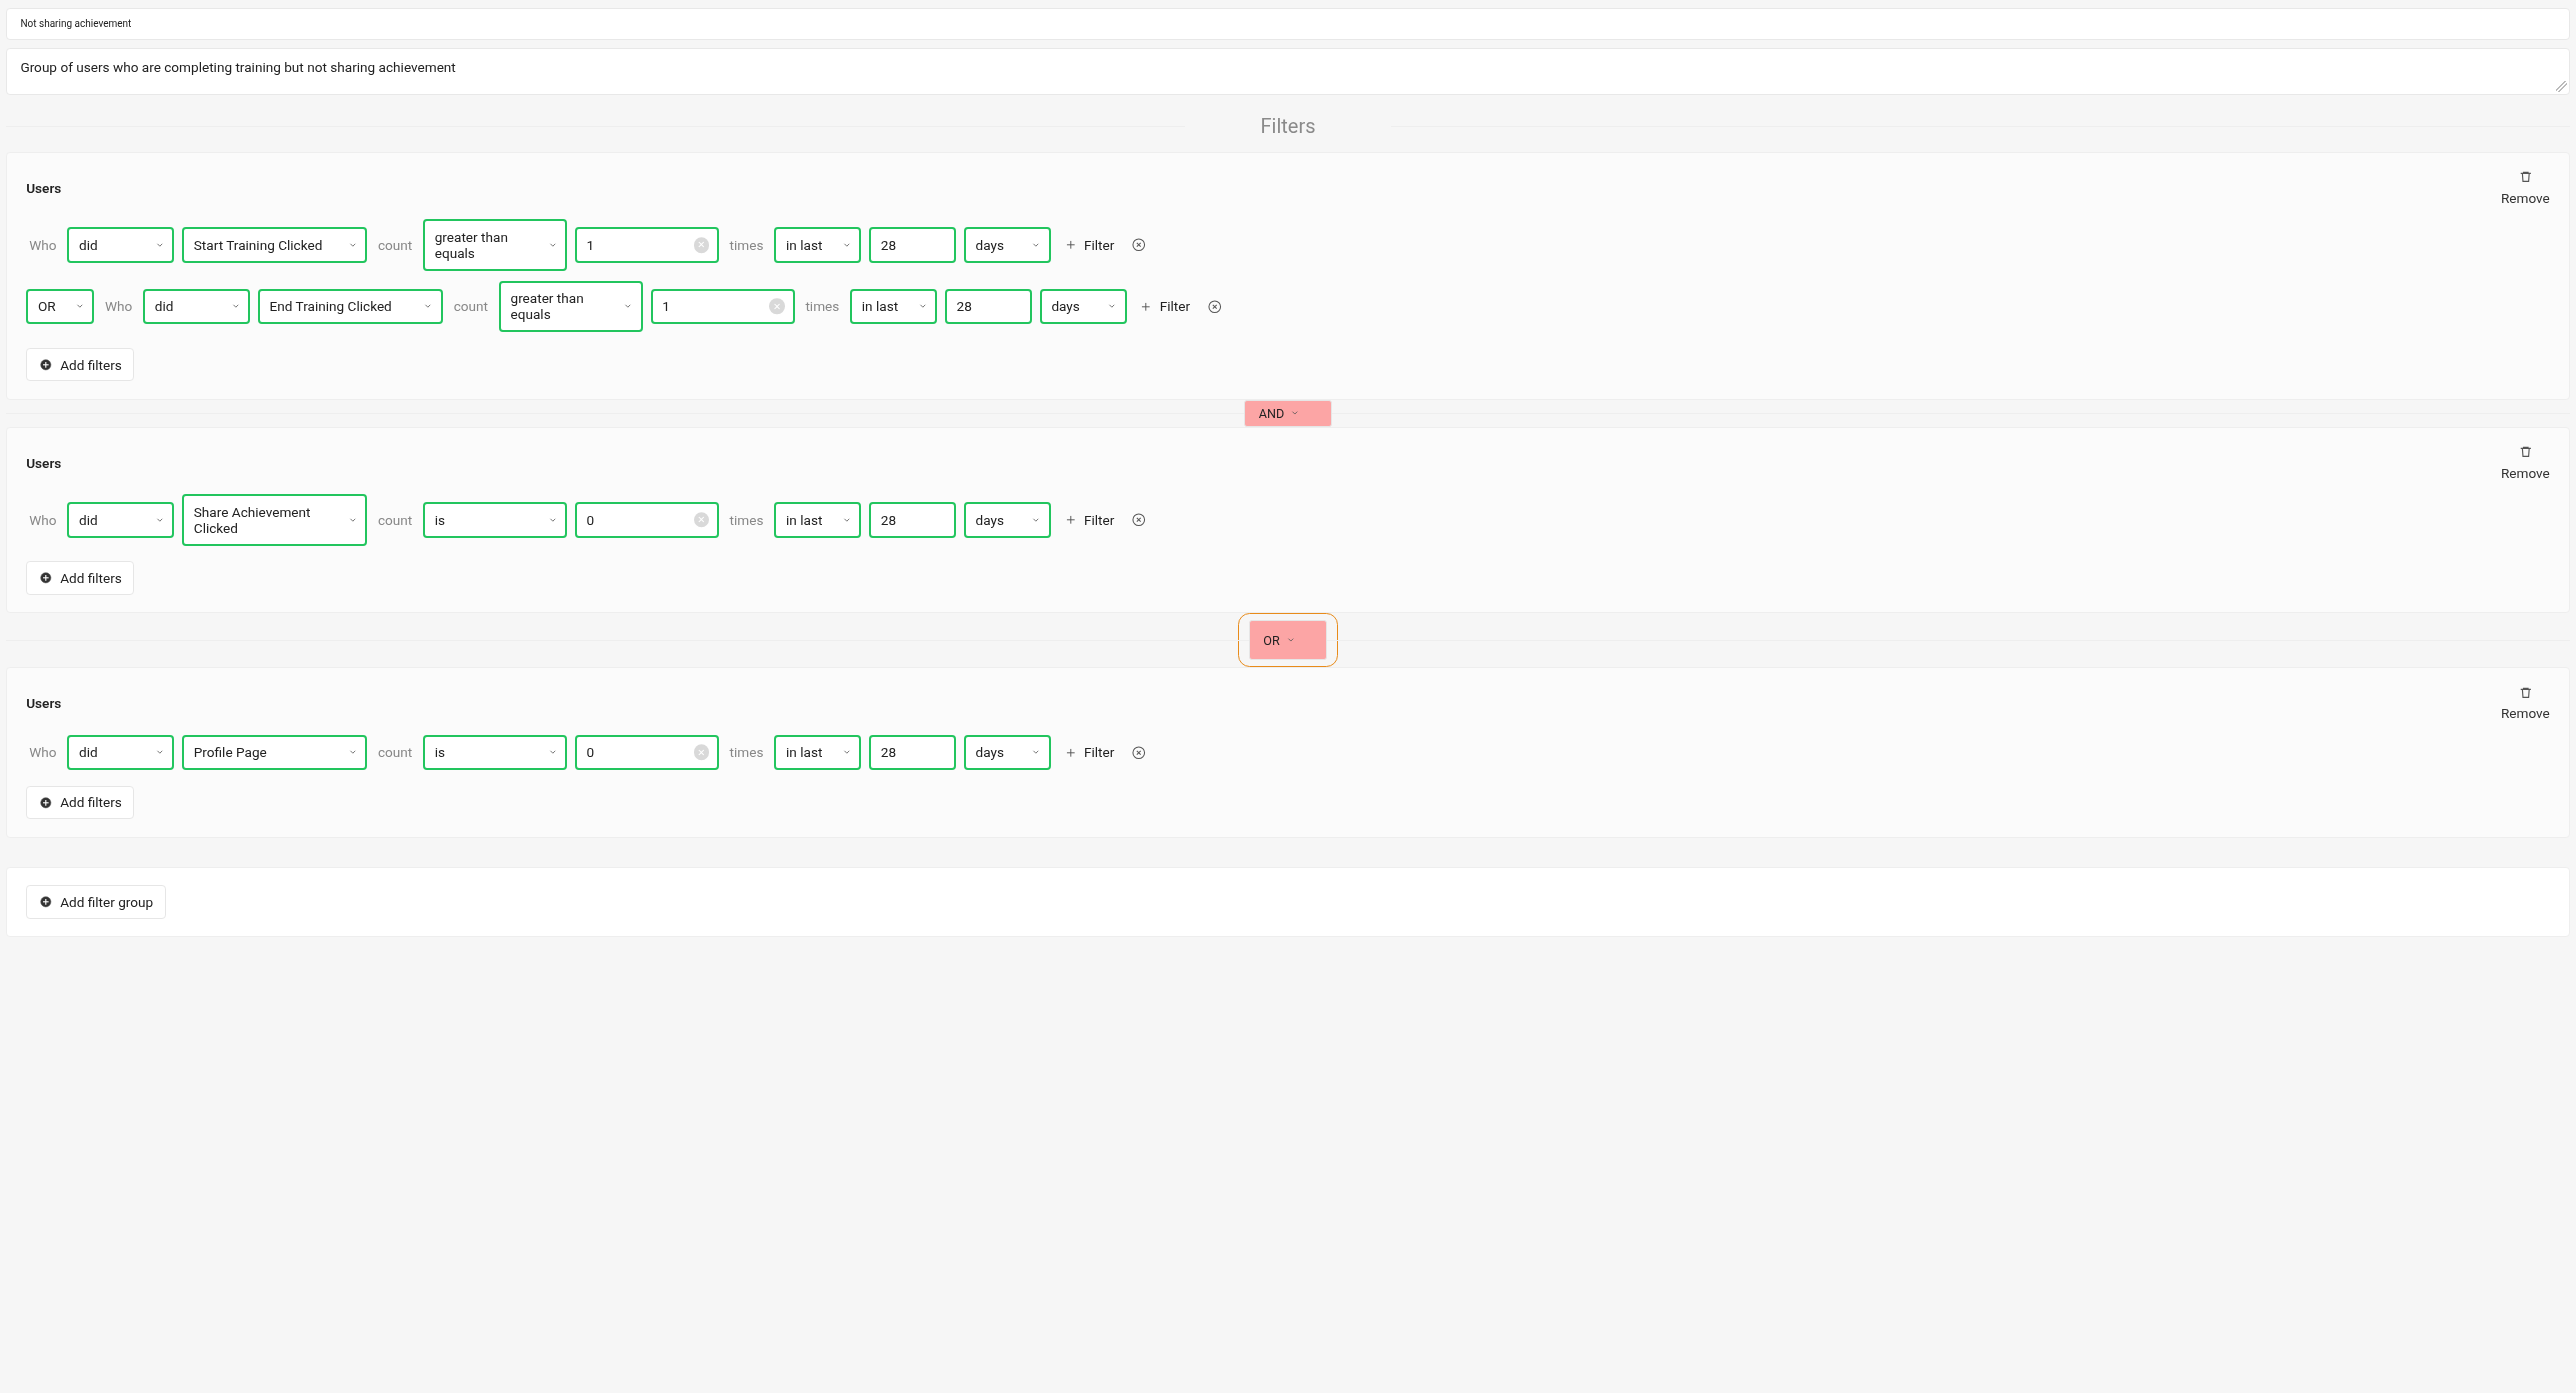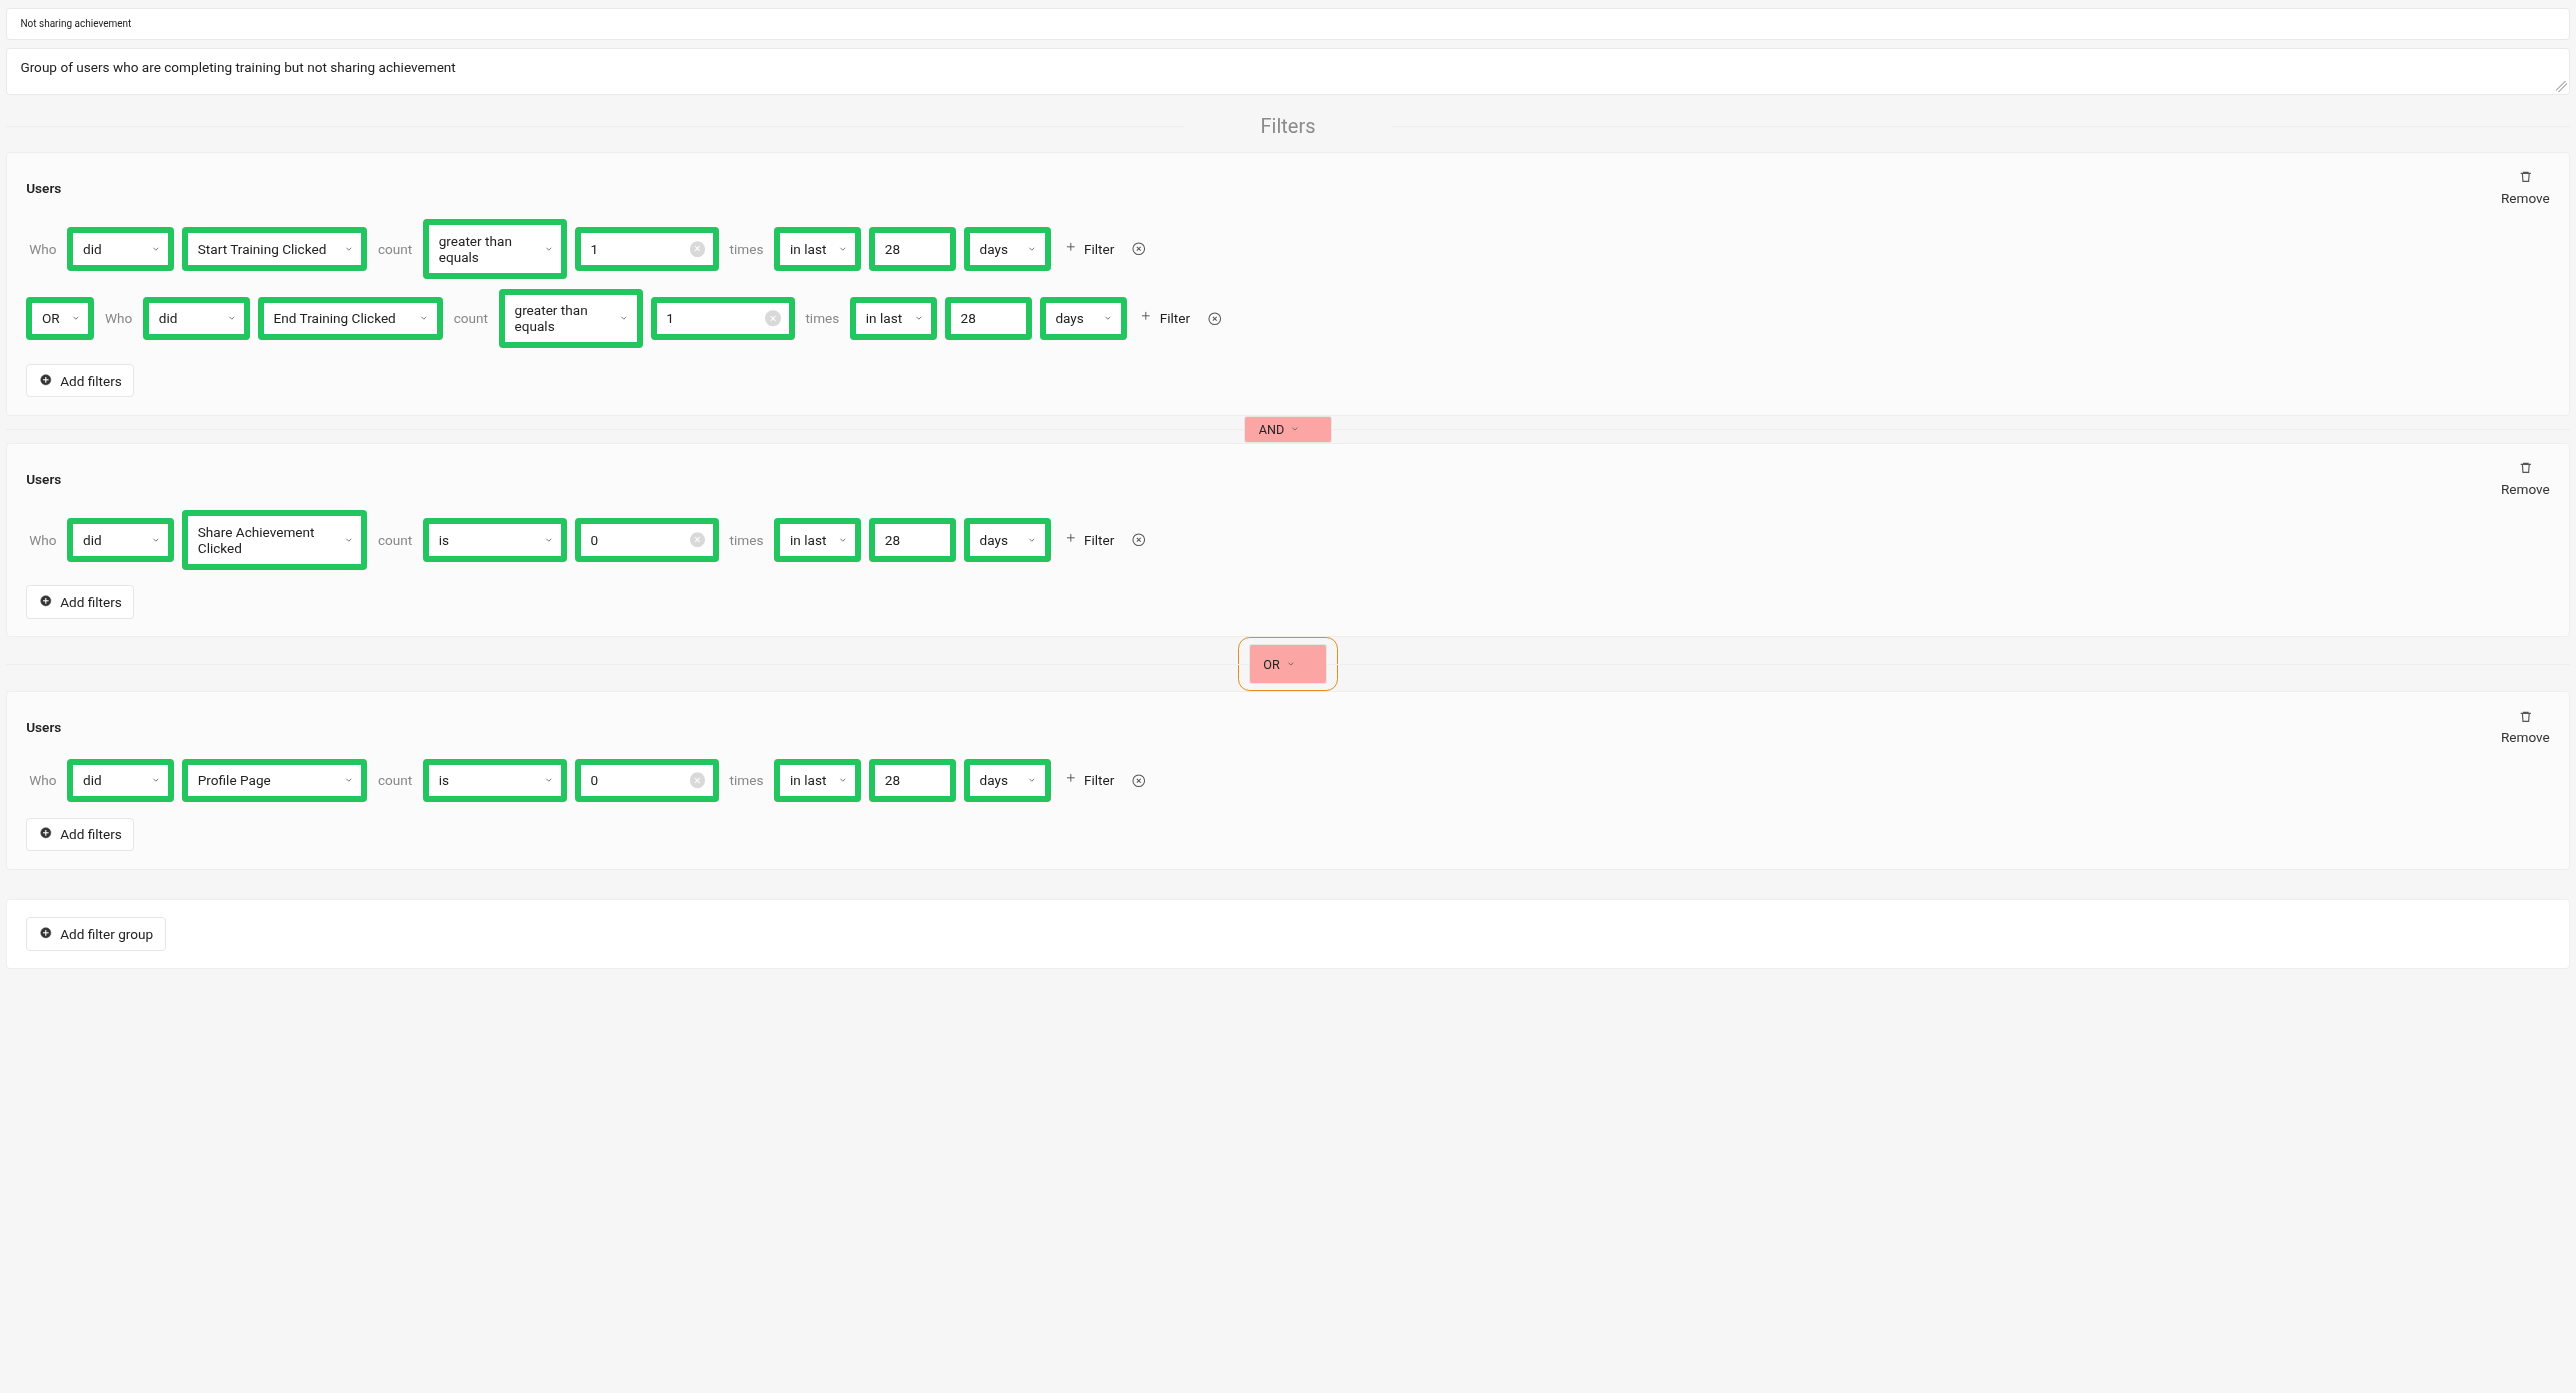--- a/index.html
+++ b/index.html
@@ -37,38 +37,38 @@
     padding: 17.4px 19.4px 17.4px 19.4px;
     margin-bottom: 0;
   }
   .group-header { display:flex; justify-content:space-between; align-items:center; margin-bottom: 13.6px; }
   .group-title { font-weight: 600; font-size: 13.6px; }
   .remove-btn { display:inline-flex; align-items:center; gap:5.8px; color:#333; cursor:pointer; font-size:13.6px;flex-direction:column; }
 
   .row { display:flex; align-items:center; gap:7.8px; flex-wrap:wrap; margin-bottom: 9.7px; }
   .lbl { color:#888; font-size: 13.6px; margin: 0 3px; }
   .ctrl {
-    background:#fff; border:6px solid #22c55e; border-radius:3.9px;
+    background:#fff; border:2px solid #22c55e; border-radius:3.9px;
     padding: 7.8px 9.7px; font-size:13.6px; display:inline-flex; align-items:center; gap:7.8px;
   }
   .select { position:relative; padding-right: 27px; cursor:pointer; }
   .select .chev { position:absolute; right:7.8px; top:50%; transform:translateY(-50%); color:#bbb; }
   .input-num { position:relative; }
   .input-num .clear-x {
     position:absolute; right:7.8px; top:50%; transform:translateY(-50%);
     width:15.5px; height:15.5px; border-radius:50%; background:#d9d9d9; color:#fff;
     display:inline-flex; align-items:center; justify-content:center; font-size:9.7px; cursor:pointer;
   }
   .wl-xs  { width: 107px; }
   .wl-s   { width: 144px; }
   .wl-m   { width: 185px; }
 
   .btn {
     background:#fff; border:1px solid #e6e6e6; border-radius:3.9px;
-    padding:7.8px 11.6px; display:inline-flex; align-items:flex-start; gap:7.8px; cursor:pointer; font-size:13.6px;
+    padding:7.8px 11.6px; display:inline-flex; align-items:center; gap:7.8px; cursor:pointer; font-size:13.6px;
   }
   .btn-icon-only { width:21.3px; height:21.3px; padding:0; border:none; background:transparent; display:inline-flex; align-items:center; justify-content:center; cursor:pointer; }
   .add-filters-btn { margin-top: 5.8px; }
 
   .connector-wrap { display:flex; justify-content:center; position:relative; height:27px; }
   .connector-wrap::before { content:""; position:absolute; left:0; right:0; top:50%; height:1px; background:#eee; z-index:0; }
   .connector {
     position:relative; z-index:1;
     background:#fca5a5; border:1px solid #e6e6e6; border-radius:3px;
     padding:5.8px 31px 5.8px 13.6px; font-size:12.6px; cursor:pointer;

